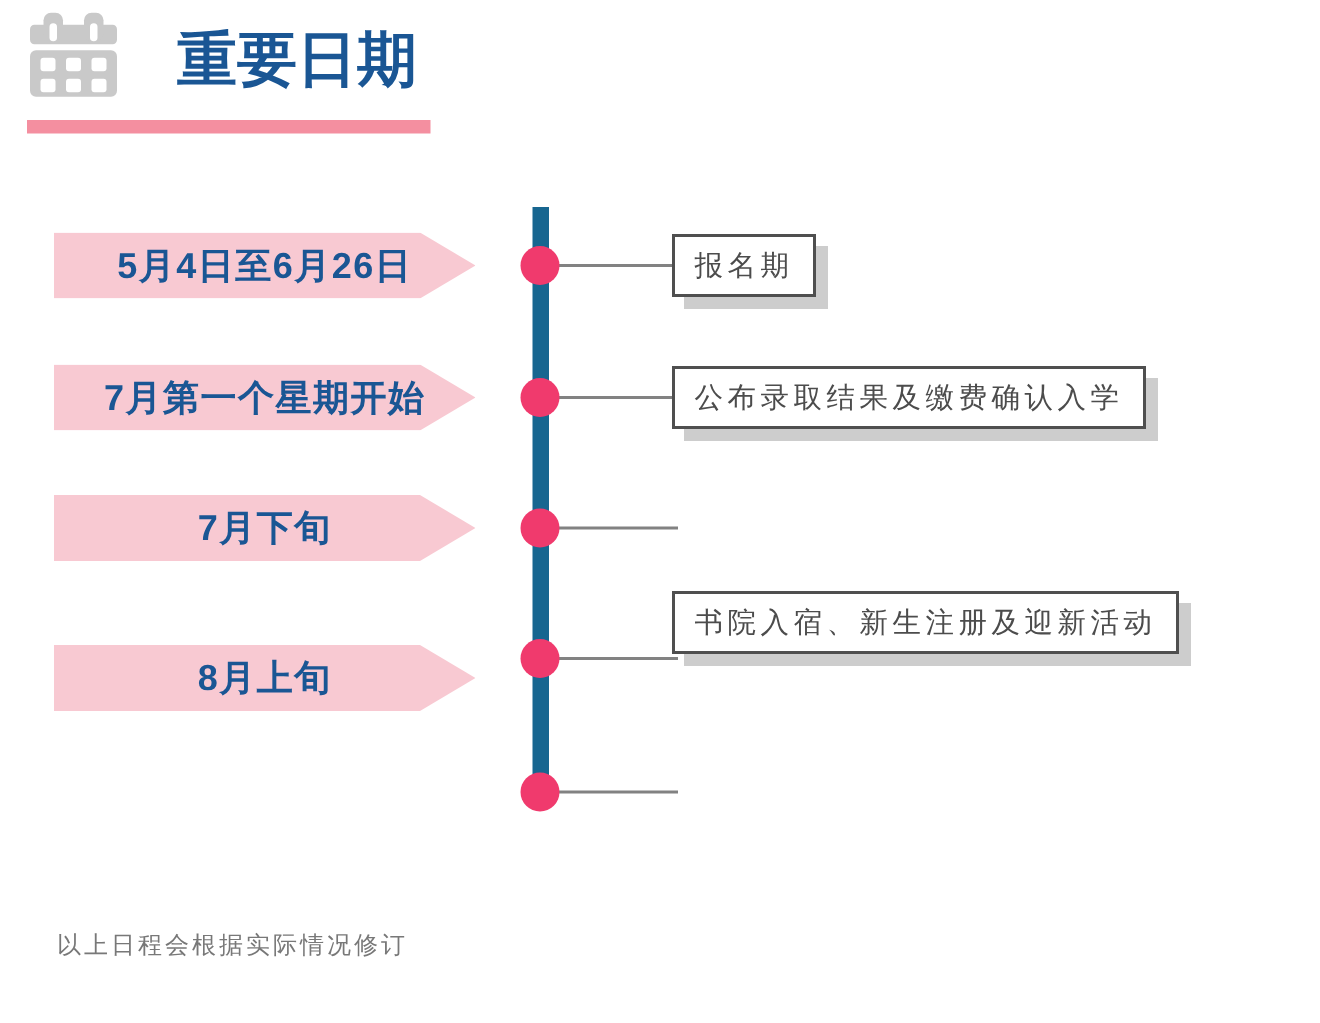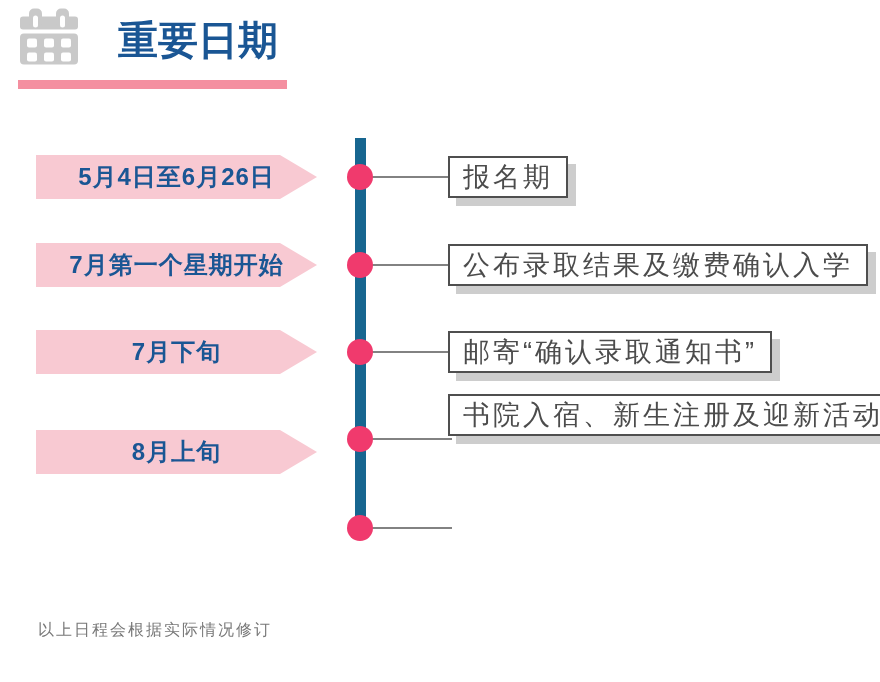--- a/index.html
+++ b/index.html
@@ -23,21 +23,21 @@
   }
   .dot {
     position:absolute; left:347px; width:26px; height:26px; border-radius:50%;
     background:#f03a6d; z-index:3;
   }
   .connector { position:absolute; left:360px; width:92px; height:2px; background:#828282; z-index:1; }
   .ebox {
     position:absolute; left:448px; height:42px; background:#ffffff;
     border:2px solid #4f4f4f; box-shadow:8px 8px 0 #cdcdcd;
     display:flex; align-items:center; padding:0 13px; box-sizing:border-box;
-    font-size:27px; color:#4c4c4c; letter-spacing:3px; white-space:nowrap; z-index:2;
+    font-size:19px; color:#4c4c4c; letter-spacing:3px; white-space:nowrap; z-index:2;
   }
   .footer {
     position:absolute; left:38px; top:620px; font-size:16px; color:#787878;
     letter-spacing:2px; white-space:nowrap;
   }
 </style>
 </head>
 <body>
 
 <div class="canvas">
@@ -67,21 +67,20 @@
   <div class="ebox" style="top:156px">报名期</div>
 
   <div class="flag" style="top:243px">7月第一个星期开始</div>
   <div class="connector" style="top:264px"></div>
   <div class="dot" style="top:252px"></div>
   <div class="ebox" style="top:244px">公布录取结果及缴费确认入学</div>
 
   <div class="flag" style="top:330px">7月下旬</div>
   <div class="connector" style="top:351px"></div>
   <div class="dot" style="top:339px"></div>
-  <div class="ebox" style="top:331px">邮寄“确认录取通知书”</div>
 
   <div class="flag" style="top:430px">8月上旬</div>
   <div class="connector" style="top:438px"></div>
   <div class="dot" style="top:426px"></div>
   <div class="ebox" style="top:394px">书院入宿、新生注册及迎新活动</div>
 
   <div class="connector" style="top:527px"></div>
   <div class="dot" style="top:515px"></div>
 
   <div class="footer">以上日程会根据实际情况修订</div>

